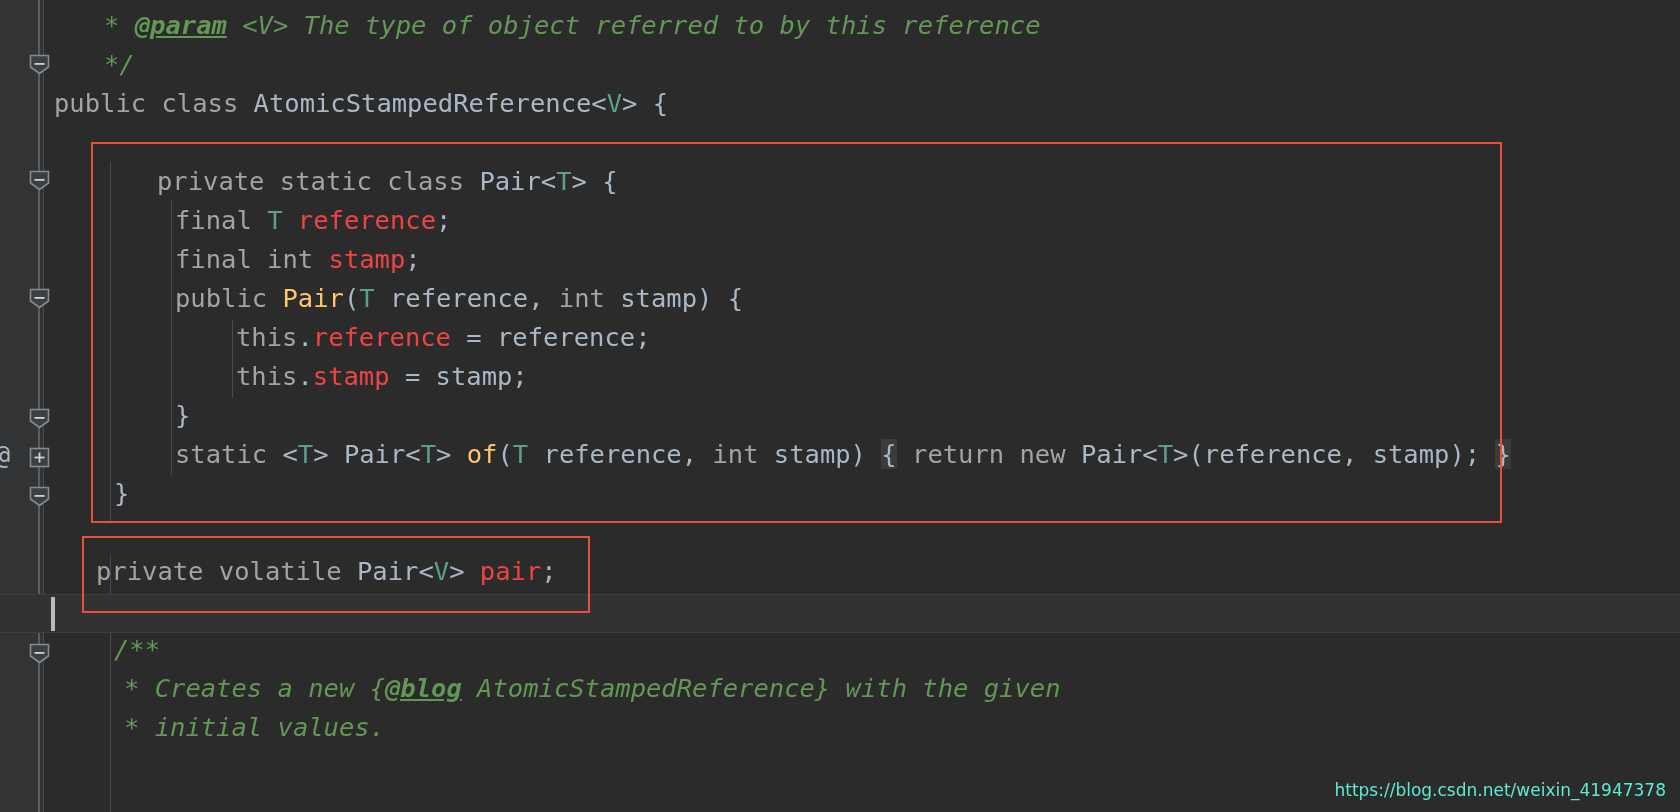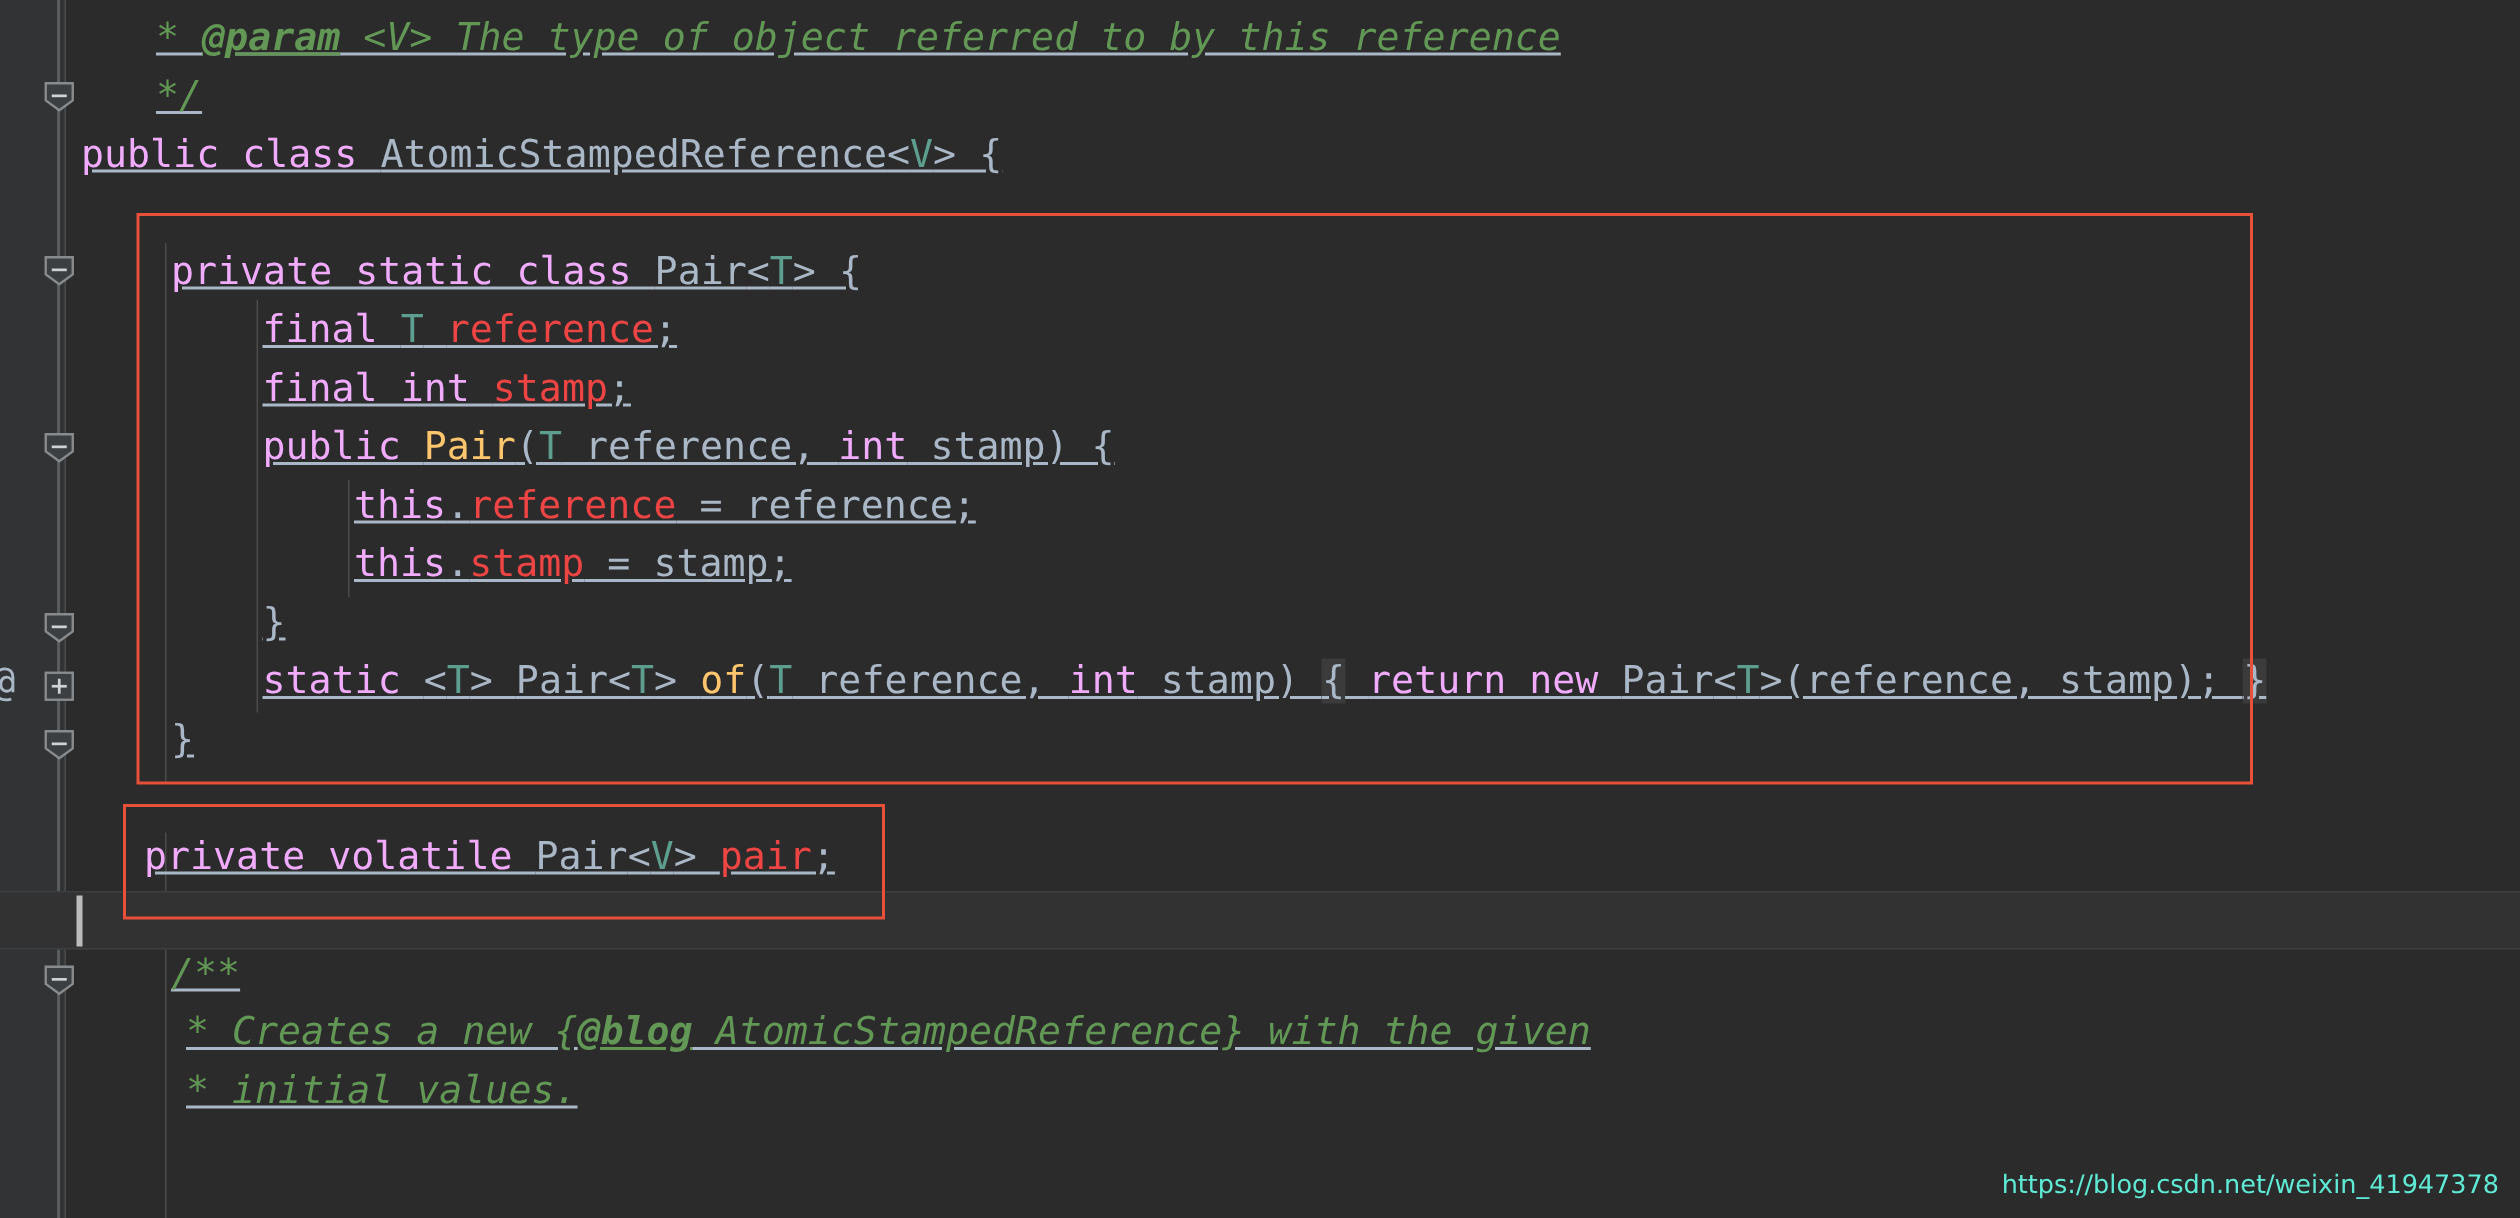--- a/index.html
+++ b/index.html
@@ -48,42 +48,42 @@
   
   .line{
     position:absolute;left:0;right:0;height:39px;
     white-space:pre;
     font-size:25.5px;
     line-height:39px;
     letter-spacing:0px;
     color:#a9b7c6;
   }
   .line .code{
-    position:absolute;left:44px;top:0;white-space:pre;text-decoration:underline;
+    position:absolute;left:44px;top:0;white-space:pre;
   }
 
   
   .caret-row{
     position:absolute;left:0;right:0;height:39px;
     background:#323232;
     border-top:1px solid #3c3f41;
     border-bottom:1px solid #3c3f41;
     box-sizing:border-box;
   }
   .caret{
     position:absolute;width:4px;height:34px;background:#bbbbbb;
   }
 
   
   .indent-guide{
     position:absolute;width:1px;background:#4b4b4b;
   }
 
   
-  .kw   {color:#f0abfc;}                     
+  .kw   {color:#a3a3a3;}                     
   .type {color:#a9b7c6;}                     
   .gen  {color:#5e9e8e;}                     
   .fld  {color:#ef4444;}                     
   .mth  {color:#ffc66d;}                     
   .cmt  {color:#629755;font-style:italic;}   
   .tag  {color:#629755;font-style:italic;font-weight:bold;text-decoration:underline;}
   .punct{color:#a9b7c6;}
 
   
   .fold-brace{
@@ -178,21 +178,21 @@
   <div class="indent-guide" style="left:110px;top:555px;height:257px;"></div>
 
   <div class="caret-row" style="top:594px;"></div>
   <div class="caret" style="left:51px;top:597px;"></div>
 
   <div id="code-lines">
       <div class="line" style="top: 6px;"><span class="code" style="left: 104px;"><span class="cmt">* </span><span class="tag">@param</span><span class="cmt"> &lt;V&gt; The type of object referred to by this reference</span></span></div>
       <div class="line" style="top: 45px;"><span class="code" style="left: 104px;"><span class="cmt">*/</span></span></div>
       <div class="line" style="top: 84px;"><span class="code" style="left: 54px;"><span class="kw">public class </span><span class="type">AtomicStampedReference</span><span class="punct">&lt;</span><span class="gen">V</span><span class="punct">&gt; {</span></span></div>
       <div class="line" style="top: 123px;"><span class="code" style="left: 44px;"></span></div>
-      <div class="line" style="top: 162px;"><span class="code" style="left: 114px;"><span class="kw">private static class </span><span class="type">Pair</span><span class="punct">&lt;</span><span class="gen">T</span><span class="punct">&gt; {</span></span></div>
+      <div class="line" style="top: 162px; margin-left: 43px;"><span class="code" style="left: 114px;"><span class="kw">private static class </span><span class="type">Pair</span><span class="punct">&lt;</span><span class="gen">T</span><span class="punct">&gt; {</span></span></div>
       <div class="line" style="top: 201px;"><span class="code" style="left: 175px;"><span class="kw">final </span><span class="gen">T</span><span class="punct"> </span><span class="fld">reference</span><span class="punct">;</span></span></div>
       <div class="line" style="top: 240px;"><span class="code" style="left: 175px;"><span class="kw">final int </span><span class="fld">stamp</span><span class="punct">;</span></span></div>
       <div class="line" style="top: 279px;"><span class="code" style="left: 175px;"><span class="kw">public </span><span class="mth">Pair</span><span class="punct">(</span><span class="gen">T</span><span class="punct"> reference, </span><span class="kw">int</span><span class="punct"> stamp) {</span></span></div>
       <div class="line" style="top: 318px;"><span class="code" style="left: 236px;"><span class="kw">this</span><span class="punct">.</span><span class="fld">reference</span><span class="punct"> = reference;</span></span></div>
       <div class="line" style="top: 357px;"><span class="code" style="left: 236px;"><span class="kw">this</span><span class="punct">.</span><span class="fld">stamp</span><span class="punct"> = stamp;</span></span></div>
       <div class="line" style="top: 396px;"><span class="code" style="left: 175px;"><span class="punct">}</span></span></div>
       <div class="line" style="top: 435px;"><span class="code" style="left: 175px;"><span class="kw">static </span><span class="punct">&lt;</span><span class="gen">T</span><span class="punct">&gt; </span><span class="type">Pair</span><span class="punct">&lt;</span><span class="gen">T</span><span class="punct">&gt; </span><span class="mth">of</span><span class="punct">(</span><span class="gen">T</span><span class="punct"> reference, </span><span class="kw">int</span><span class="punct"> stamp) </span><span class="fold-brace">{</span><span class="punct"> </span><span class="kw">return new </span><span class="type">Pair</span><span class="punct">&lt;</span><span class="gen">T</span><span class="punct">&gt;(reference, stamp); </span><span class="fold-brace">}</span></span></div>
       <div class="line" style="top: 474px;"><span class="code" style="left: 114px;"><span class="punct">}</span></span></div>
       <div class="line" style="top: 513px;"><span class="code" style="left: 44px;"></span></div>
       <div class="line" style="top: 552px;"><span class="code" style="left: 96px;"><span class="kw">private volatile </span><span class="type">Pair</span><span class="punct">&lt;</span><span class="gen">V</span><span class="punct">&gt; </span><span class="fld">pair</span><span class="punct">;</span></span></div>

